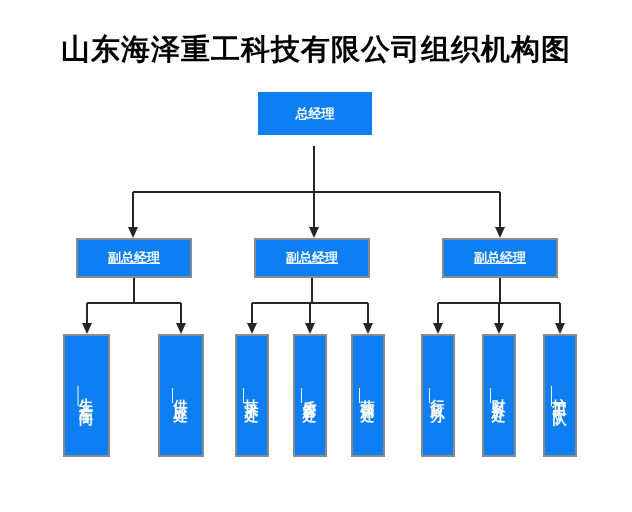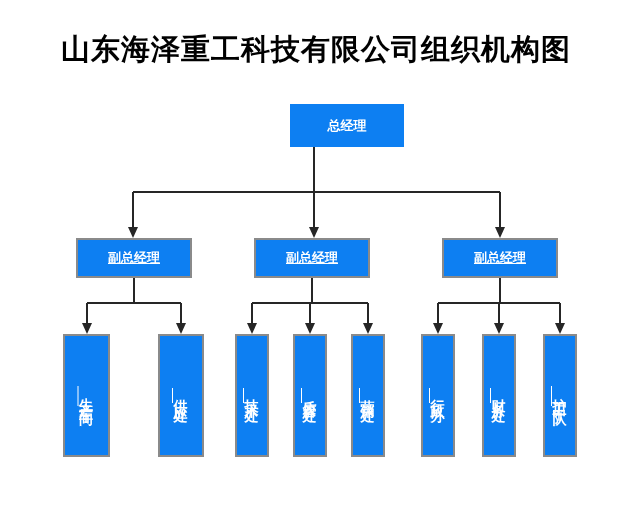--- a/index.html
+++ b/index.html
@@ -32,21 +32,21 @@
     box-sizing: border-box;
     background: var(--box-fill, #0d7ff2);
     color: var(--box-text, #ffffff);
     display: flex;
     align-items: center;
     justify-content: center;
     font-weight: bold;
   }
   .bordered { border: 2px solid var(--box-border, #8a8a8a); text-decoration: underline; }
   .hnode { font-size: 13px; }
-  .root-node   { left: 258px; top: 104px; width: 114px; height: 43px; margin-left: 32px; }
+  .root-node   { left: 258px; top: 92px; width: 114px; height: 43px; }
   .deputy-1    { left: 76px;  top: 238px; width: 116px; height: 40px; }
   .deputy-2    { left: 254px; top: 238px; width: 116px; height: 40px; }
   .deputy-3    { left: 442px; top: 238px; width: 116px; height: 40px; }
   .vnode { top: 334px; height: 123px; }
   .dept-1 { left: 63px;  width: 47px; }
   .dept-2 { left: 158px; width: 46px; }
   .dept-3 { left: 235px; width: 34px; }
   .dept-4 { left: 293px; width: 34px; }
   .dept-5 { left: 351px; width: 34px; }
   .dept-6 { left: 421px; width: 34px; }

